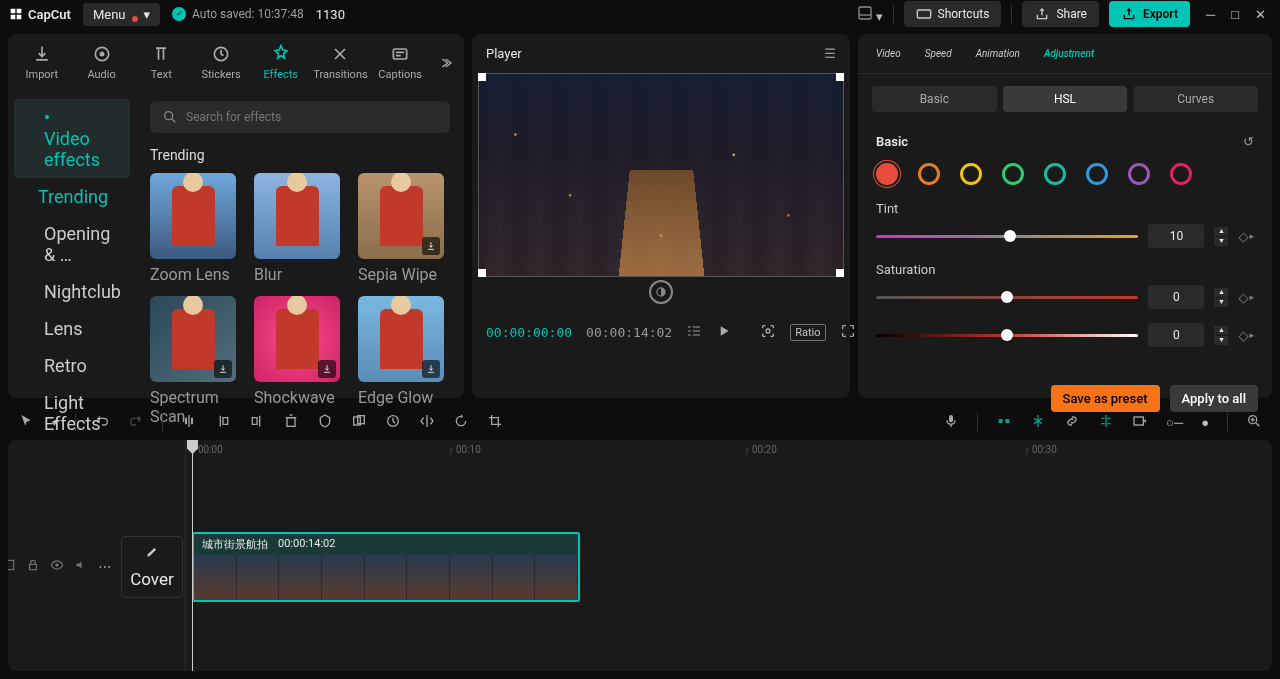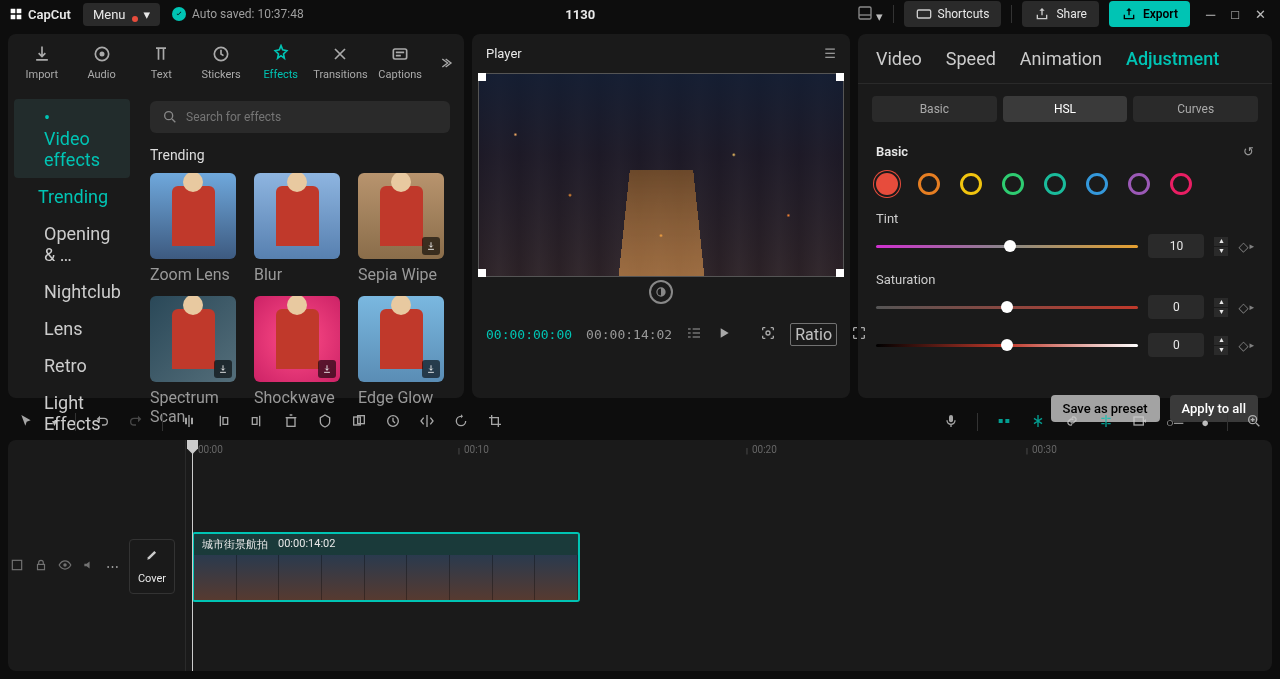--- a/index.html
+++ b/index.html
@@ -4,21 +4,21 @@
 <style>
 *{margin:0;padding:0;box-sizing:border-box;font-family:-apple-system,BlinkMacSystemFont,"Segoe UI",Roboto,sans-serif;}
 body{background:#0d0d0d;color:#e8e8e8;font-size:13px;width:1280px;height:679px;overflow:hidden;display:flex;flex-direction:column;}
 .titlebar{height:28px;background:#0d0d0d;display:flex;align-items:center;padding:0 8px;gap:12px;}
 .logo{display:flex;align-items:center;gap:4px;font-weight:600;font-size:13px;}
 .logo svg{width:16px;height:16px;}
 .menu-btn{background:#2a2a2a;border-radius:4px;padding:4px 10px;display:flex;align-items:flex-end;gap:6px;cursor:pointer;}
 .menu-btn .dot{width:6px;height:6px;border-radius:50%;background:#e74c3c;}
 .autosave{display:flex;align-items:center;gap:6px;color:#9e9e9e;font-size:12px;}
 .autosave-icon{width:14px;height:14px;border-radius:50%;background:#00c4b4;display:flex;align-items:center;justify-content:center;}
-.titlebar-center{flex:1;text-align:center;font-weight:700;}
+.titlebar-center{flex:1;font-weight:400;}
 .titlebar-right{display:flex;align-items:center;gap:10px;}
 .titlebar-btn{background:#2a2a2a;border-radius:4px;padding:5px 12px;display:flex;align-items:center;gap:6px;cursor:pointer;font-size:12px;}
 .export-btn{background:#00c4b4;color:#000;font-weight:600;}
 .win-controls{display:flex;gap:16px;padding:0 6px;}
 .win-controls span{cursor:pointer;opacity:0.8;}
 .divider-v{width:1px;height:18px;background:#333;}
 
 .main-content{display:flex;height:376px;gap:8px;padding:6px 8px;}
 .panel{background:#1a1a1a;border-radius:8px;display:flex;flex-direction:column;}
 .left-panel{width:456px;display:flex;}
@@ -69,53 +69,53 @@
 .player-overlay-btn{position:absolute;bottom:-28px;left:50%;transform:translateX(-50%);width:24px;height:24px;border:2px solid #888;border-radius:50%;display:flex;align-items:center;justify-content:center;}
 .player-controls{display:flex;align-items:center;padding:46px 14px 10px;gap:14px;}
 .tc{font-family:monospace;font-size:13px;}
 .tc.current{color:#00c4b4;}
 .tc.total{color:#999;}
 .player-controls .spacer{flex:1;}
 .pc-icon{cursor:pointer;opacity:0.8;}
 
 .right-panel{flex:1;}
 .rp-tabs{display:flex;gap:24px;padding:14px 18px;border-bottom:1px solid #2a2a2a;}
-.rp-tab{cursor:pointer;color:#ccc;font-size:18px;}
+.rp-tab{cursor:pointer;color:#ccc;font-size:10px;font-style:italic;}
 .rp-tab.active{color:#00c4b4;font-weight:500;}
 .rp-subtabs{display:flex;gap:6px;padding:12px 14px;}
 .rp-subtab{flex:1;text-align:center;padding:6px;background:#2a2a2a;border-radius:4px;cursor:pointer;color:#aaa;font-size:12px;}
 .rp-subtab.active{background:#3a3a3a;color:#fff;}
 .rp-section{padding:10px 18px;}
 .rp-section-header{display:flex;justify-content:space-between;align-items:center;margin-bottom:14px;}
 .color-circles{display:flex;gap:20px;margin-bottom:16px;}
 .color-c{width:22px;height:22px;border-radius:50%;border:3px solid;cursor:pointer;}
 .color-c.selected{background:currentColor;box-shadow:0 0 0 2px #1a1a1a,0 0 0 3px currentColor;}
 .slider-row{margin-bottom:14px;}
 .slider-label{font-size:13px;color:#ccc;margin-bottom:8px;display:block;}
 .slider-controls{display:flex;align-items:center;gap:10px;}
 .slider-track{flex:1;height:3px;border-radius:2px;position:relative;cursor:pointer;}
 .slider-thumb{position:absolute;top:50%;transform:translate(-50%,-50%);width:12px;height:12px;background:#fff;border-radius:50%;}
 .num-input{width:56px;background:#2a2a2a;border-radius:4px;padding:5px 8px;text-align:center;font-size:12px;}
 .stepper{display:flex;flex-direction:column;gap:1px;}
 .stepper span{width:14px;height:9px;background:#2a2a2a;display:flex;align-items:center;justify-content:center;font-size:7px;cursor:pointer;}
 .kf-btn{opacity:0.5;cursor:pointer;display:flex;align-items:center;gap:1px;}
 .rp-footer{display:flex;justify-content:flex-end;gap:10px;padding:14px;margin-top:auto;}
 .preset-btn{padding:6px 12px;border-radius:4px;cursor:pointer;font-size:13px;font-weight:500;}
-.preset-save{background:#a3a3a3;color:#000;}
+.preset-save{background:#f97316;color:#000;}
 .preset-apply{background:#3a3a3a;color:#fff;}
 
 .timeline-area{flex:1;display:flex;flex-direction:column;padding:0 8px 8px;}
 .tl-toolbar{height:36px;display:flex;align-items:center;gap:18px;padding:0 10px;}
 .tl-tool{cursor:pointer;opacity:0.8;}
 .tl-toolbar .spacer{flex:1;}
 .tl-main{flex:1;background:#1a1a1a;border-radius:8px;display:flex;overflow:hidden;}
 .tl-left{width:178px;border-right:1px solid #2a2a2a;display:flex;flex-direction:column;}
 .tl-ruler-space{height:22px;}
 .tl-track-controls{flex:1;display:flex;align-items:center;justify-content:center;gap:10px;}
-.cover-btn{display:flex;flex-direction:column;align-items:center;gap:10px;padding:8px;border:1px solid #333;border-radius:4px;cursor:pointer;font-size:11px;margin-right:8px;}
+.cover-btn{display:flex;flex-direction:column;align-items:center;gap:10px;padding:8px;border:1px solid #333;border-radius:4px;cursor:pointer;font-size:17px;margin-right:8px;}
 .tl-content{flex:1;position:relative;}
 .tl-ruler{height:22px;display:flex;position:relative;font-size:10px;color:#666;}
 .tl-tick{position:absolute;top:4px;}
 .tl-tick::before{content:"|";margin-right:4px;font-size:8px;}
 .playhead{position:absolute;top:0;bottom:0;width:1px;background:#ccc;left:6px;z-index:5;}
 .playhead::before{content:"";position:absolute;top:0;left:-5px;width:11px;height:14px;background:#ccc;clip-path:polygon(0 0,100% 0,100% 60%,50% 100%,0 60%);}
 .tl-tracks{position:relative;height:190px;}
 .clip{position:absolute;top:70px;left:6px;width:388px;height:70px;background:#0d5a5a;border:2px solid #00c4b4;border-radius:3px;overflow:hidden;}
 .clip-header{background:#1a3a3a;padding:3px 8px;font-size:11px;display:flex;gap:10px;}
 .clip-thumbs{display:flex;height:48px;}
@@ -347,21 +347,21 @@
             <path d="M3 6h4M3 12h4M3 18h4M10 6h11M10 12h11M10 18h11" stroke="#888" stroke-width="2"></path>
           </svg></span>
       <span class="pc-icon"><svg class="icon-sm" viewBox="0 0 24 24">
             <path d="M7 5v14l12-7z" fill="#ccc"></path>
           </svg></span>
       <span class="spacer"></span>
       <span class="pc-icon"><svg class="icon-sm" viewBox="0 0 24 24">
             <path d="M4 4h4M4 4v4M20 4h-4M20 4v4M4 20h4M4 20v-4M20 20h-4M20 20v-4" stroke="#ccc" stroke-width="2" fill="none"></path>
             <circle cx="12" cy="12" r="3" fill="none" stroke="#ccc" stroke-width="2"></circle>
           </svg></span>
-      <span class="pc-icon" style="border:1px solid #888;padding:1px 4px;border-radius:2px;font-size:16px;">Ratio</span>
+      <span class="pc-icon" style="border:1px solid #888;padding:1px 4px;border-radius:2px;font-size:11px;">Ratio</span>
       <span class="pc-icon"><svg class="icon-sm" viewBox="0 0 24 24">
             <path d="M4 4h5M4 4v5M20 4h-5M20 4v5M4 20h5M4 20v-5M20 20h-5M20 20v-5" stroke="#ccc" stroke-width="2" fill="none"></path>
           </svg></span>
     </div>
   </div>
 
   <div class="panel right-panel" style="display:flex;flex-direction:column;">
     <div class="rp-tabs" id="rp-tabs">
         <div class="rp-tab">Video</div>
         <div class="rp-tab">Speed</div>
@@ -543,21 +543,21 @@
           <svg width="14" height="14" viewBox="0 0 24 24">
               <path d="M4 20l4-1 11-11-3-3L5 16z" fill="#ccc"></path>
             </svg>
           <span>Cover</span>
         </div>
       </div>
     </div>
     <div class="tl-content">
       <div class="tl-ruler" id="tl-ruler">
           <div class="tl-tick" style="left: 6px;">00:00</div>
-          <div class="tl-tick" style="left: 272px;">00:10</div>
+          <div class="tl-tick" style="left: 264px;">00:10</div>
           <div class="tl-tick" style="left: 560px;">00:20</div>
           <div class="tl-tick" style="left: 840px;">00:30</div>
         </div>
       <div class="playhead"></div>
       <div class="tl-tracks">
         <div class="clip">
           <div class="clip-header">
             <span>城市街景航拍</span>
             <span>00:00:14:02</span>
           </div>

